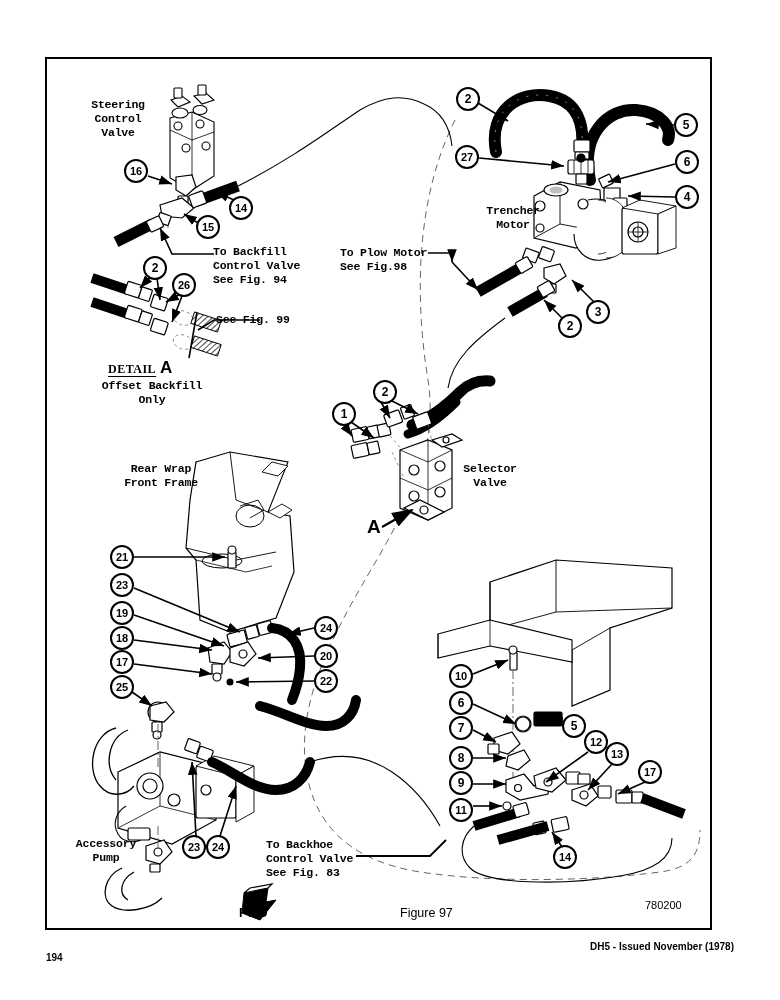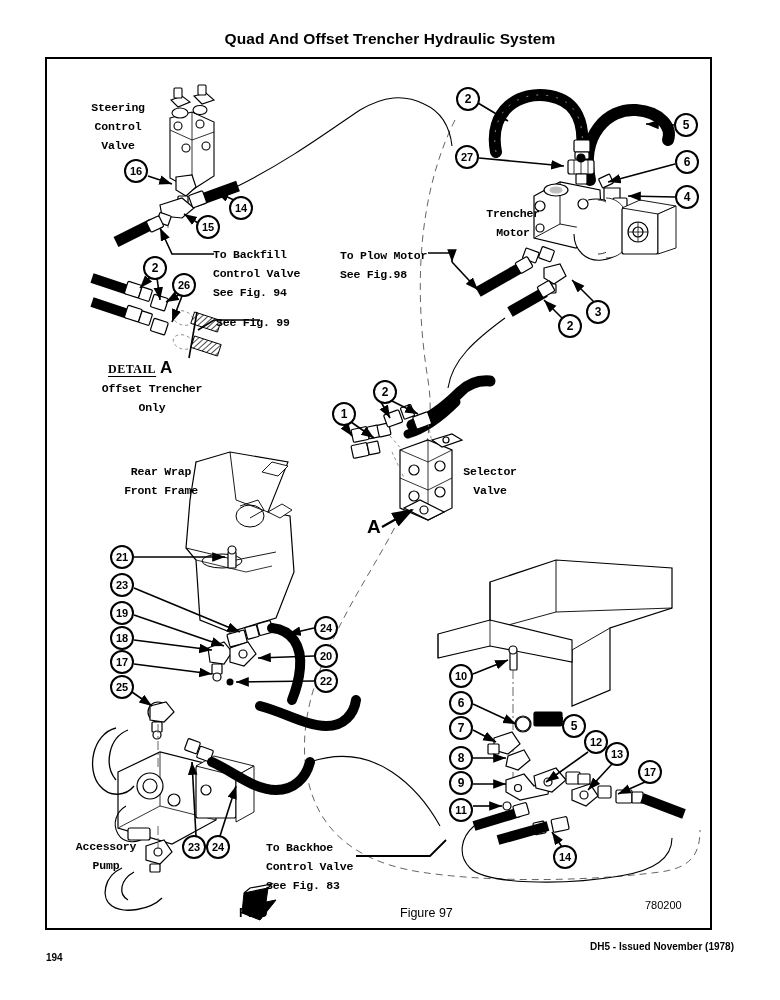--- a/index.html
+++ b/index.html
@@ -50,21 +50,21 @@
     width: 780px;
     height: 1000px;
     pointer-events: none;
   }
   
   .mono-label {
     position: absolute;
     font-family: "Liberation Mono", "DejaVu Sans Mono", monospace;
     font-size: 11.5px;
     font-weight: bold;
-    line-height: 19px;
+    line-height: 14px;
     white-space: pre;
     letter-spacing: -0.2px;
   }
   .mono-label.center { text-align: center; }
 
   .detail-head {
     position: absolute;
     font-family: "Liberation Serif", serif;
     font-size: 13px;
     font-weight: bold;
@@ -120,21 +120,20 @@
     font-family: "Liberation Sans", sans-serif;
     font-size: 19px;
     font-weight: bold;
   }
 </style>
 </head>
 <body>
 
 <div id="page">
 
-  <div class="page-title">Quad And Offset Trencher Hydraulic System</div>
 
   <div class="diagram-frame"></div>
 
   <svg id="art" viewBox="0 0 780 1000">
     <defs>
       <marker id="arrowBlk" markerWidth="9" markerHeight="9" refX="8" refY="3" orient="auto">
         <path d="M0,0 L8,3 L0,6 z" fill="#000"></path>
       </marker>
       <marker id="arrowBig" markerWidth="11" markerHeight="11" refX="9" refY="3.5" orient="auto">
         <path d="M0,0 L10,3.5 L0,7 z" fill="#000"></path>
@@ -678,21 +677,21 @@
   <div class="mono-label" style="left:213px; top:245px;">To Backfill
 Control Valve
 See Fig. 94</div>
 
   <div class="mono-label" style="left:216px; top:313px;">See Fig. 99</div>
 
   <div class="detail-head" style="left:96px; top:358px;">
     <span class="small-caps">DETAIL</span>
     <span class="big-a">A</span>
   </div>
-  <div class="mono-label center" style="left:82px; top:379px; width:140px;">Offset Trencher
+  <div class="mono-label center" style="left:82px; top:379px; width:140px;">Offset Backfill
 Only</div>
 
   <div class="mono-label center" style="left:468px; top:204px; width:90px;">Trencher
 Motor</div>
 
   <div class="mono-label" style="left:340px; top:246px;">To Plow Motor
 See Fig.98</div>
 
   <div class="mono-label center" style="left:442px; top:462px; width:96px;">Selector
 Valve</div>

